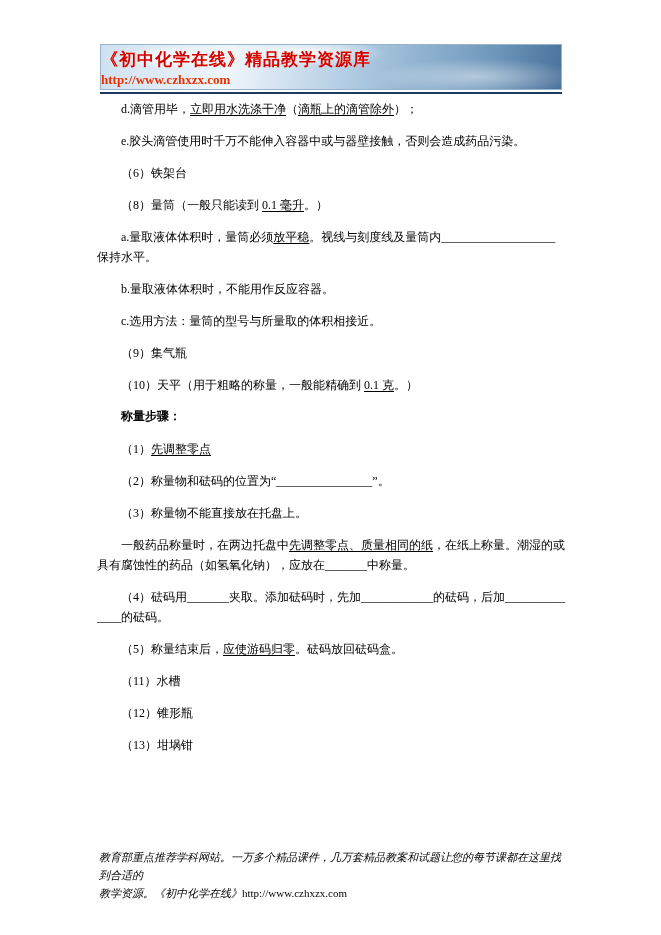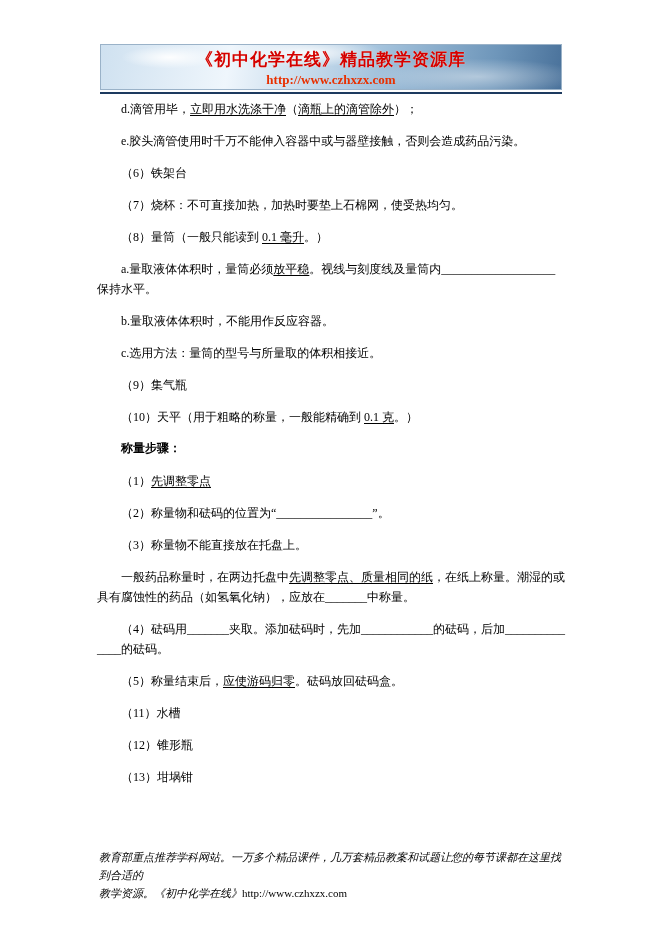--- a/index.html
+++ b/index.html
@@ -3,21 +3,21 @@
 <meta charset="utf-8">
 <style>
   * { margin:0; padding:0; box-sizing:border-box; }
   html,body { background:#ffffff; }
   body { font-family:"Liberation Serif","DejaVu Serif",serif; color:#000; }
   .page { position:relative; width:661px; height:935px; background:#fff; overflow:hidden; margin:0 auto; }
 
   
   .banner {
     position:absolute; left:100px; top:44px; width:462px; height:46px;
-    text-align:center; overflow:hidden;
+    overflow:hidden;
     border:1px solid #9ab2c8;
     background:
       radial-gradient(ellipse 70px 16px at 15% 28%, rgba(255,255,255,.95), rgba(255,255,255,0) 70%),
       radial-gradient(ellipse 110px 20px at 45% 18%, rgba(255,255,255,.85), rgba(255,255,255,0) 70%),
       radial-gradient(ellipse 150px 26px at 82% 72%, rgba(255,255,255,.45), rgba(255,255,255,0) 70%),
       linear-gradient(100deg, #cfe1f0 0%, #eff6fc 28%, #a8c6df 58%, #6e96ba 85%, #49719a 100%);
   }
   .banner-title {
     font-size:17px; font-weight:bold; color:#d40000;
     line-height:25px; margin-top:2px; letter-spacing:1px;
@@ -57,21 +57,20 @@
   <div class="banner">
     <div class="banner-title">《初中化学在线》精品教学资源库</div>
     <div class="banner-url">http://www.czhxzx.com</div>
   </div>
   <div class="banner-rule"></div>
 
   <div class="doc">
       <p class="para"><span class="">d.滴管用毕，</span><span class="ul">立即用水洗涤干净</span><span class="">（</span><span class="ul">滴瓶上的滴管除外</span><span class="">）；</span></p>
       <p class="para"><span class="">e.胶头滴管使用时千万不能伸入容器中或与器壁接触，否则会造成药品污染。</span></p>
       <p class="para sp"><span class="">（6）铁架台</span></p>
-      <p class="para"><span class="">（7）烧杯：不可直接加热，加热时要垫上石棉网，使受热均匀。</span></p>
       <p class="para"><span class="">（8）量筒（一般只能读到 </span><span class="ul">0.1 毫升</span><span class="">。）</span></p>
       <p class="para"><span class="">a.量取液体体积时，量筒必须</span><span class="ul">放平稳</span><span class="">。视线与刻度线及量筒内</span><span class="">___________________</span><span class="">保持水平。</span></p>
       <p class="para"><span class="">b.量取液体体积时，不能用作反应容器。</span></p>
       <p class="para"><span class="">c.选用方法：量筒的型号与所量取的体积相接近。</span></p>
       <p class="para"><span class="">（9）集气瓶</span></p>
       <p class="para"><span class="">（10）天平（用于粗略的称量，一般能精确到 </span><span class="ul">0.1 克</span><span class="">。）</span></p>
       <p class="para bold"><span class="">称量步骤：</span></p>
       <p class="para"><span class="">（1）</span><span class="ul">先调整零点</span></p>
       <p class="para"><span class="">（2）称量物和砝码的位置为“________________”。</span></p>
       <p class="para"><span class="">（3）称量物不能直接放在托盘上。</span></p>

